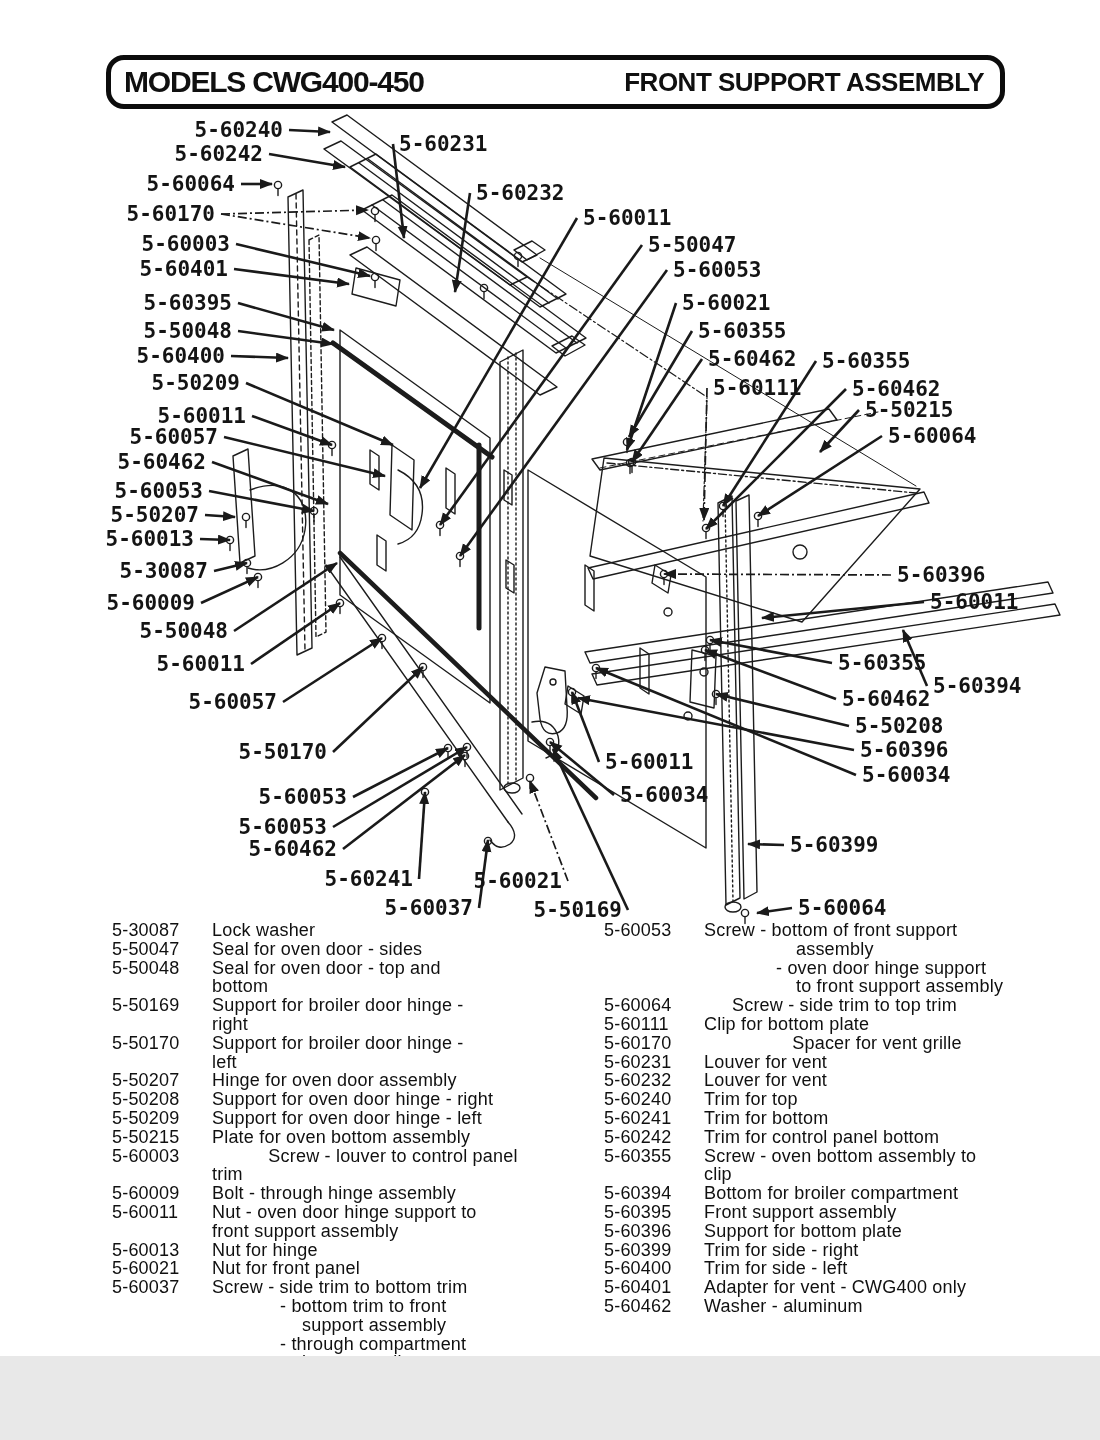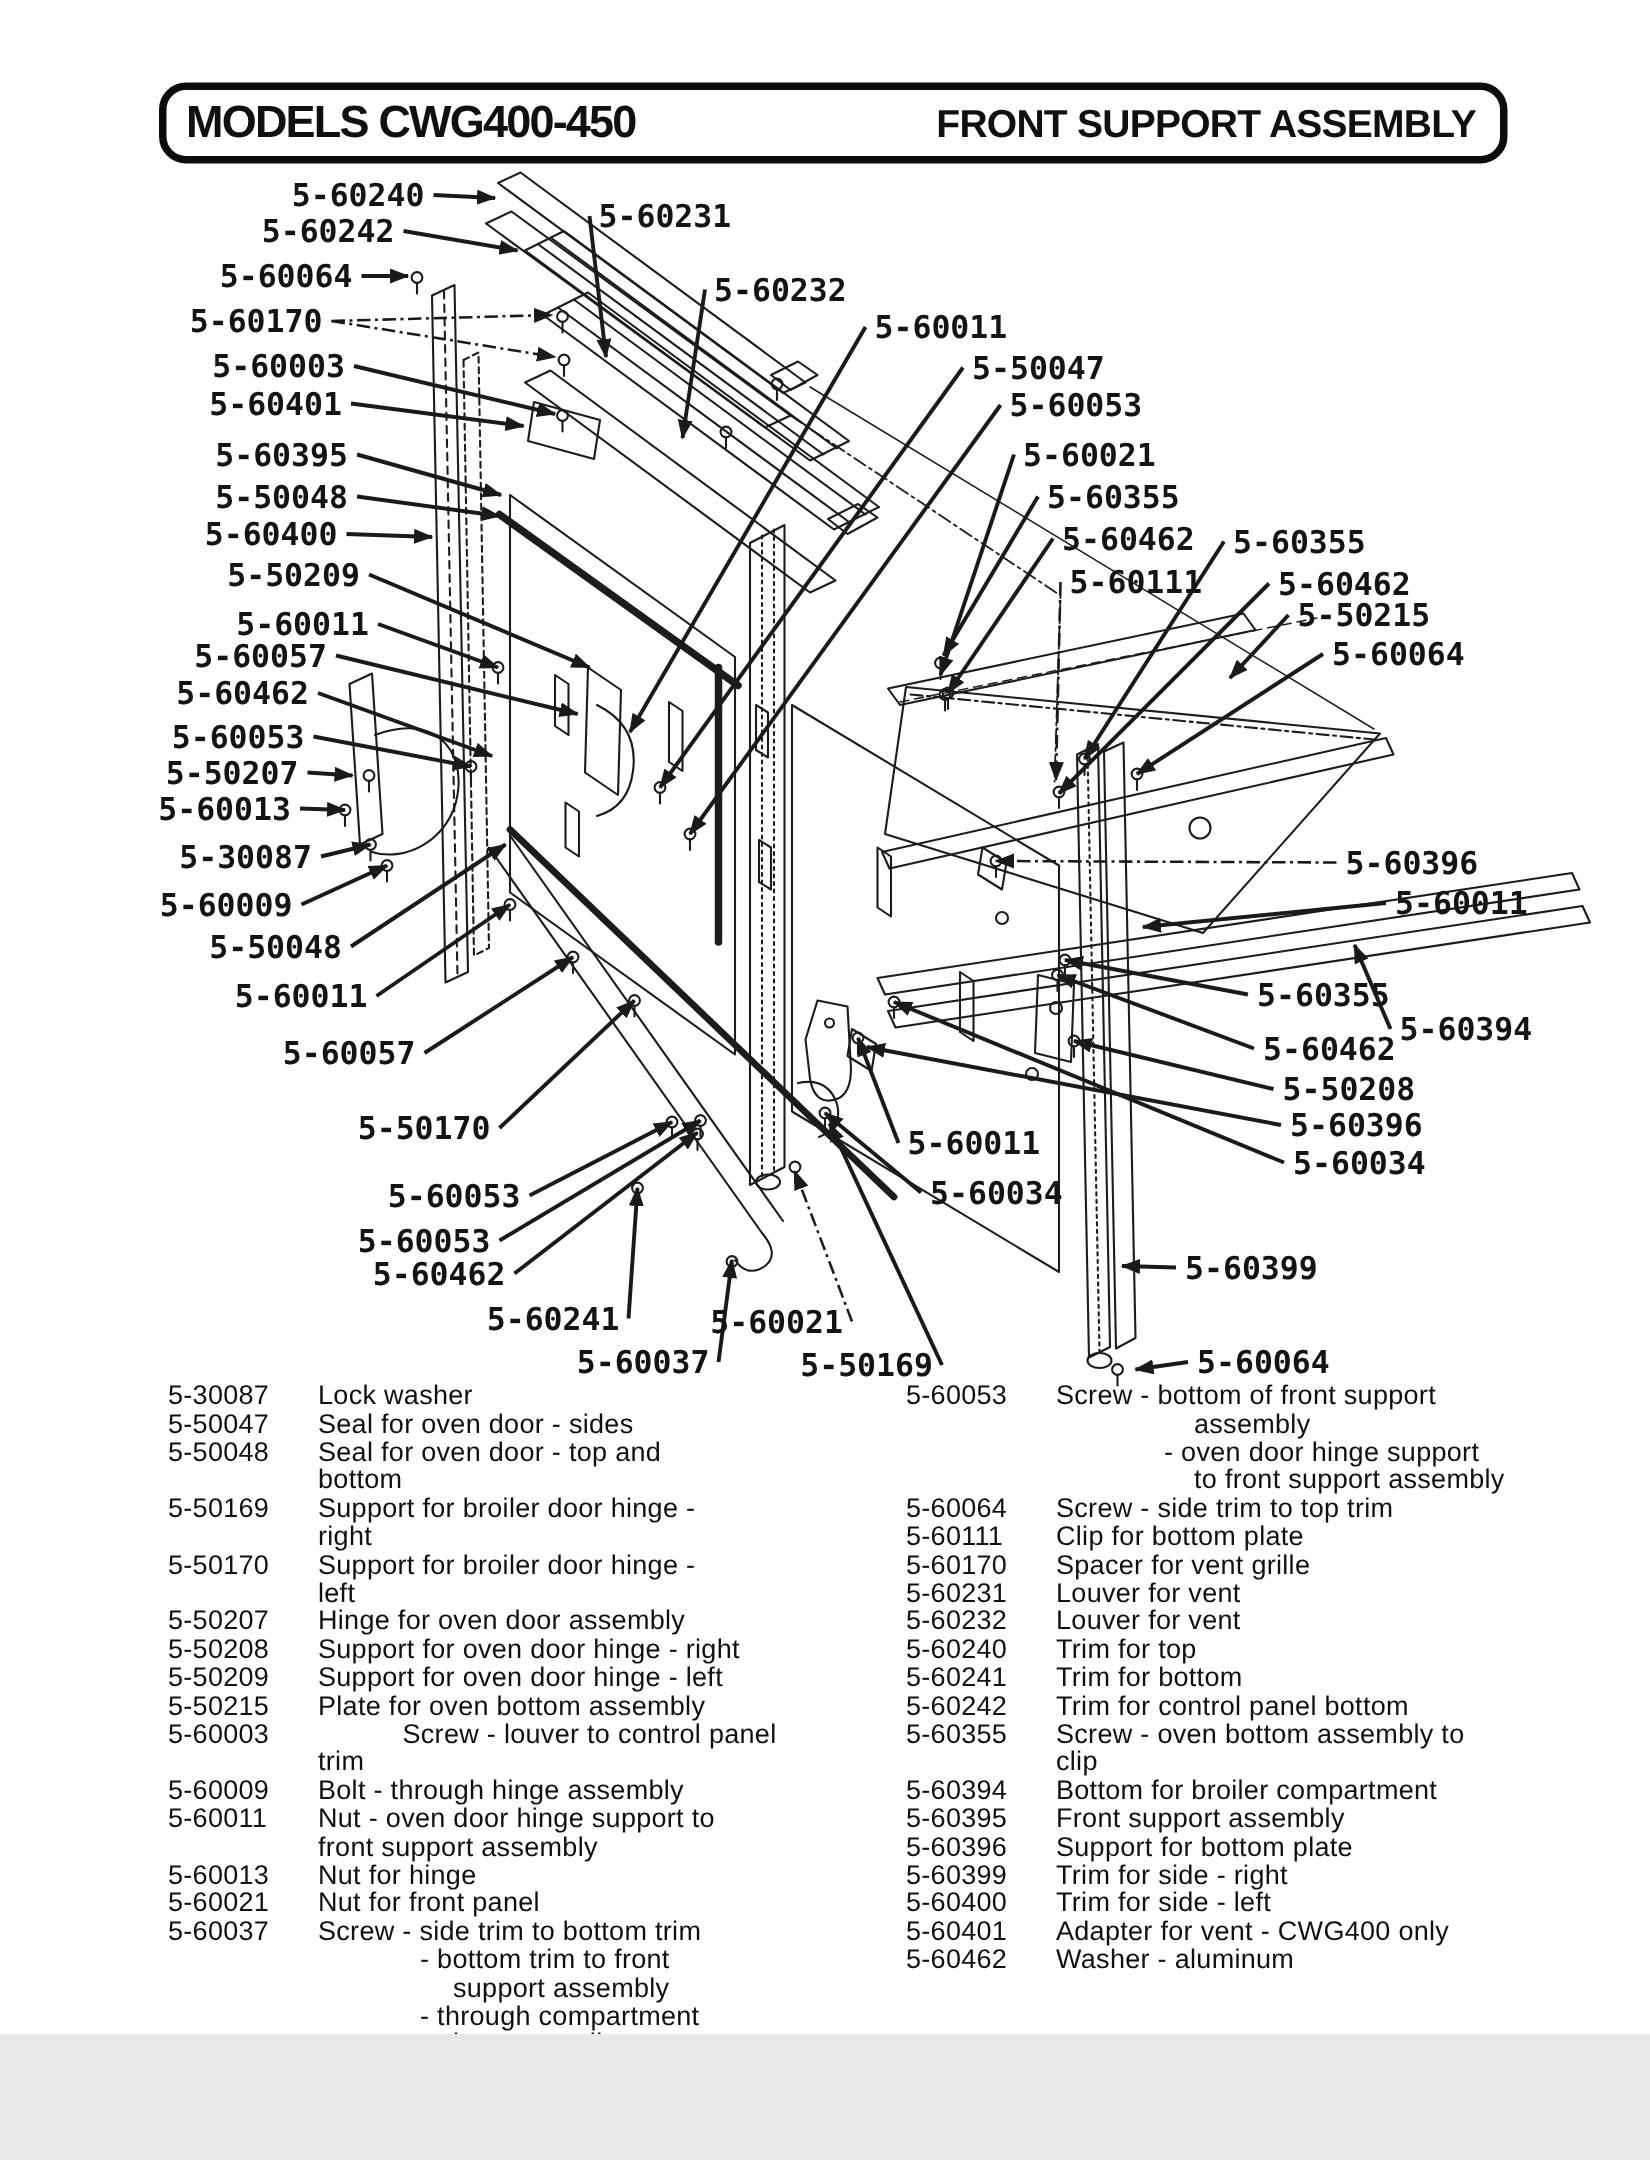--- a/index.html
+++ b/index.html
@@ -535,33 +535,33 @@
         <div class="pdesc">
           <div class="dline" style="padding-left: 0px;">Screw -  bottom of front support</div>
           <div class="dline" style="padding-left: 92px;">assembly</div>
           <div class="dline" style="padding-left: 72px;">-  oven door hinge support</div>
           <div class="dline" style="padding-left: 92px;">to front support assembly</div>
         </div>
       </div>
       <div class="prow">
         <div class="pnum">5-60064</div>
         <div class="pdesc">
-          <div class="dline" style="padding-left: 0px;">Screw - side trim to top trim</div>
+          <div class="dline" style="padding-left: 0px; margin-left: 28px;">Screw - side trim to top trim</div>
         </div>
       </div>
       <div class="prow">
         <div class="pnum">5-60111</div>
         <div class="pdesc">
           <div class="dline" style="padding-left: 0px;">Clip for bottom plate</div>
         </div>
       </div>
       <div class="prow">
         <div class="pnum">5-60170</div>
         <div class="pdesc">
-          <div class="dline" style="padding-left: 0px;">Spacer for vent grille</div>
+          <div class="dline" style="padding-left: 0px; text-align: center;">Spacer for vent grille</div>
         </div>
       </div>
       <div class="prow">
         <div class="pnum">5-60231</div>
         <div class="pdesc">
           <div class="dline" style="padding-left: 0px;">Louver for vent</div>
         </div>
       </div>
       <div class="prow">
         <div class="pnum">5-60232</div>

